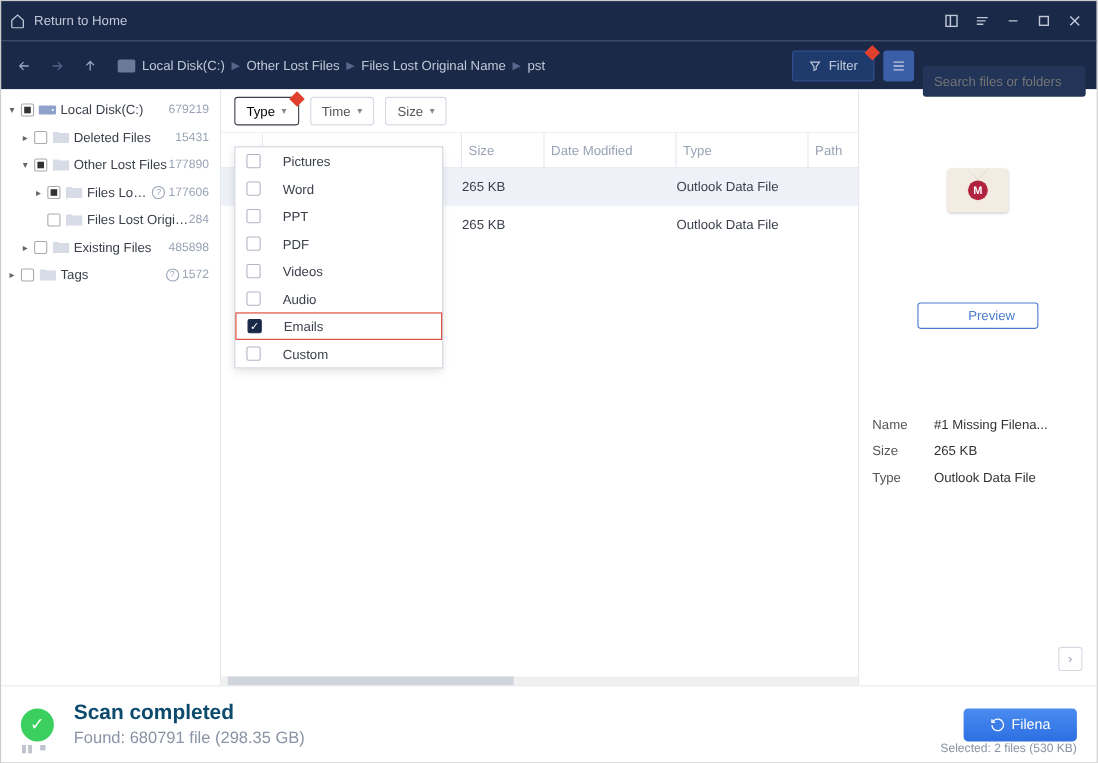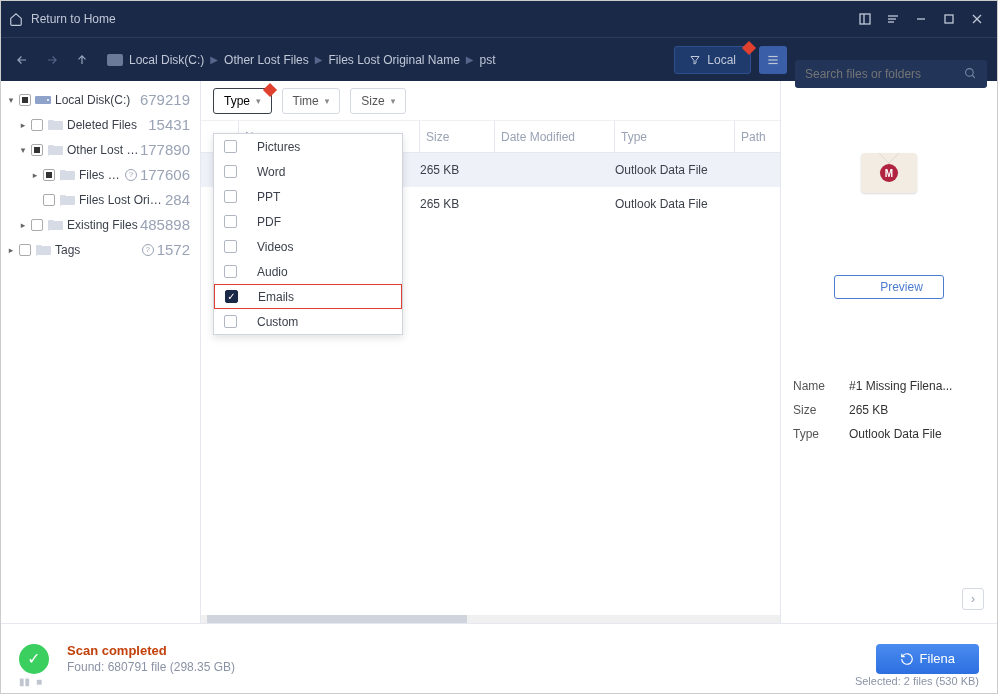--- a/index.html
+++ b/index.html
@@ -15,37 +15,37 @@
 
 .toolbar { height: 44px; background: #1a2947; border-top: 1px solid #2a3b5c; display: flex; align-items: center; padding: 0 10px; gap: 8px; }
 .navbtn { width: 22px; height: 22px; display: flex; align-items: center; justify-content: center; color: #7a89a8; cursor: pointer; }
 .breadcrumb { display: flex; align-items: center; gap: 6px; color: #c0c8d8; font-size: 12px; margin-left: 6px; }
 .breadcrumb .sep { color: #55668a; font-size: 10px; }
 .breadcrumb .disk-ic { width: 16px; height: 12px; background: #6c7a99; border-radius: 2px; display: inline-block; }
 .toolbar .spacer { flex: 1; }
 .filter-btn { height: 28px; background: #1f3b6e; border: 1px solid #2f4f8f; border-radius: 3px; color: #c0c8d8; font-size: 12px; display: flex; align-items: center; padding: 0 14px; gap: 6px; cursor: pointer; position: relative; }
 .filter-btn .dot { position: absolute; top: -4px; right: -4px; width: 10px; height: 10px; background: #e0412f; transform: rotate(45deg); }
 .view-btn { width: 28px; height: 28px; background: #3a5fa8; border-radius: 3px; display: flex; align-items: center; justify-content: center; color: #c0c8d8; cursor: pointer; }
-.search-box { width: 192px; height: 28px; background: #223457; border-radius: 3px; display: flex; align-items: center; padding: 0 10px; color: #7a89a8; font-size: 12px; margin-top: 28px; }
+.search-box { width: 148px; height: 28px; background: #223457; border-radius: 3px; display: flex; align-items: center; padding: 0 10px; color: #7a89a8; font-size: 12px; margin-top: 28px; }
 .search-box input { flex: 1; background: transparent; border: none; outline: none; color: #c0c8d8; font-size: 12px; }
 .search-box .sicn { color: #7a89a8; }
 
 
 .body { flex: 1; display: flex; min-height: 0; }
 
 
 .tree { width: 200px; border-right: 1px solid #e5e8ee; padding: 6px 0; font-size: 12px; color: #3a3f4a; overflow: hidden; }
 .tree-row { display: flex; align-items: center; height: 25px; padding-right: 10px; cursor: pointer; }
 .tree-row .exp { width: 12px; height: 12px; display: flex; align-items: center; justify-content: center; color: #666; font-size: 9px; margin: 0 2px; }
 .tree-row .chk { width: 12px; height: 12px; border: 1px solid #aaa; border-radius: 2px; margin-right: 4px; display: flex; align-items: center; justify-content: center; }
 .tree-row .chk.some { background: #fff; }
 .tree-row .chk.some::after { content: ''; width: 6px; height: 6px; background: #333; }
 .tree-row .ficn { width: 16px; height: 14px; margin-right: 4px; display:flex;align-items:center;justify-content:center; }
 .tree-row .lbl { flex: 1; white-space: nowrap; overflow: hidden; text-overflow: ellipsis; }
-.tree-row .cnt { color: #9aa3b5; font-size: 15px; }
+.tree-row .cnt { color: #9aa3b5; font-size: 11px; }
 .tree-row .help { width: 12px; height: 12px; border: 1px solid #9aa3b5; border-radius: 50%; font-size: 8px; color: #9aa3b5; display: flex; align-items: center; justify-content: center; margin: 0 3px; }
 .pad0 { padding-left: 2px; } .pad1 { padding-left: 14px; } .pad2 { padding-left: 26px; }
 
 
 .center { flex: 1; display: flex; flex-direction: column; border-right: 1px solid #e5e8ee; position: relative; min-width: 0; }
 .filterbar { height: 40px; display: flex; align-items: center; gap: 10px; padding: 0 12px; border-bottom: 1px solid #f0f0f0; }
 .drop { height: 26px; border: 1px solid #d5d9e2; border-radius: 3px; font-size: 12px; color: #555; padding: 0 10px; display: flex; align-items: center; gap: 6px; cursor: pointer; position: relative; }
 .drop.active { border-color: #3a3f4a; color: #000; font-weight: 500; }
 .drop .car { font-size: 9px; color: #888; }
 .drop .dot2 { position: absolute; top: -4px; right: -4px; width: 10px; height: 10px; background: #e0412f; transform: rotate(45deg); }
@@ -82,22 +82,22 @@
 .preview-btn { margin-top: 82px; width: 110px; height: 24px; border: 1px solid #4c7ccf; border-radius: 3px; color: #4c7ccf; font-size: 12px; background: #fff; cursor: pointer; padding-left: 25px; }
 .rpanel .details { margin-top: 80px; }
 .rpanel .drow { display: flex; margin-bottom: 10px; }
 .rpanel .drow .k { width: 56px; color: #555; }
 .rpanel .drow .v { flex: 1; color: #333; white-space: nowrap; overflow: hidden; text-overflow: ellipsis; }
 .rpanel .arrow-box { position: absolute; bottom: 84px; right: 14px; width: 22px; height: 22px; border: 1px solid #d5d9e2; border-radius: 3px; display: flex; align-items: center; justify-content: center; color: #9aa3b5; font-size: 12px; cursor: pointer; }
 
 
 .footer { height: 70px; border-top: 1px solid #e5e8ee; display: flex; align-items: center; padding: 0 18px; position: relative; }
 .fcheck { width: 30px; height: 30px; background: #3bcf5f; border-radius: 50%; display: flex; align-items: center; justify-content: center; color: #fff; font-size: 16px; margin-right: 18px; }
-.fstatus .t1 { font-size: 13px; font-weight: 600; color: #c2410c; }
-.fstatus .t2 { font-size: 12px; color: #8a93a5; margin-top: 2px; }
+.fstatus .t1 { font-size: 19px; font-weight: 600; color: #0c4a6e; }
+.fstatus .t2 { font-size: 15px; color: #8a93a5; margin-top: 2px; }
 .footer .spacer { flex: 1; }
 .recover-btn { height: 30px; padding: 0 24px; background: linear-gradient(#4a8cf0, #2d6fe0); color: #fff; border: none; border-radius: 4px; font-size: 13px; cursor: pointer; display: flex; align-items: center; gap: 6px; }
 .footer .selinfo { position: absolute; right: 18px; bottom: 6px; font-size: 11px; color: #8a93a5; }
 .footer .pauseicons { position: absolute; left: 18px; bottom: 6px; font-size: 10px; color: #c0c5d0; display: flex; gap: 6px; }
 svg { display: block; }
 </style>
 </head>
 <body>
 
 <div class="titlebar">
@@ -165,21 +165,21 @@
     <span class="sep">▶</span>
     <span>Files Lost Original Name</span>
     <span class="sep">▶</span>
     <span>pst</span>
   </div>
   <div class="spacer"></div>
   <div class="filter-btn">
     <svg width="12" height="12" viewBox="0 0 24 24" fill="none" stroke="#c0c8d8" stroke-width="2">
         <path d="M4 5h16l-6 8v5l-4 2v-7z"></path>
       </svg>
-    <span>Local</span>
+    <span>Filter</span>
     <span class="dot"></span>
   </div>
   <div class="view-btn">
     <svg width="14" height="14" viewBox="0 0 24 24" stroke="#c0c8d8" stroke-width="2">
         <line x1="4" y1="6" x2="20" y2="6"></line>
         <line x1="4" y1="12" x2="20" y2="12"></line>
         <line x1="4" y1="18" x2="20" y2="18"></line>
       </svg>
   </div>
   <div class="search-box">

